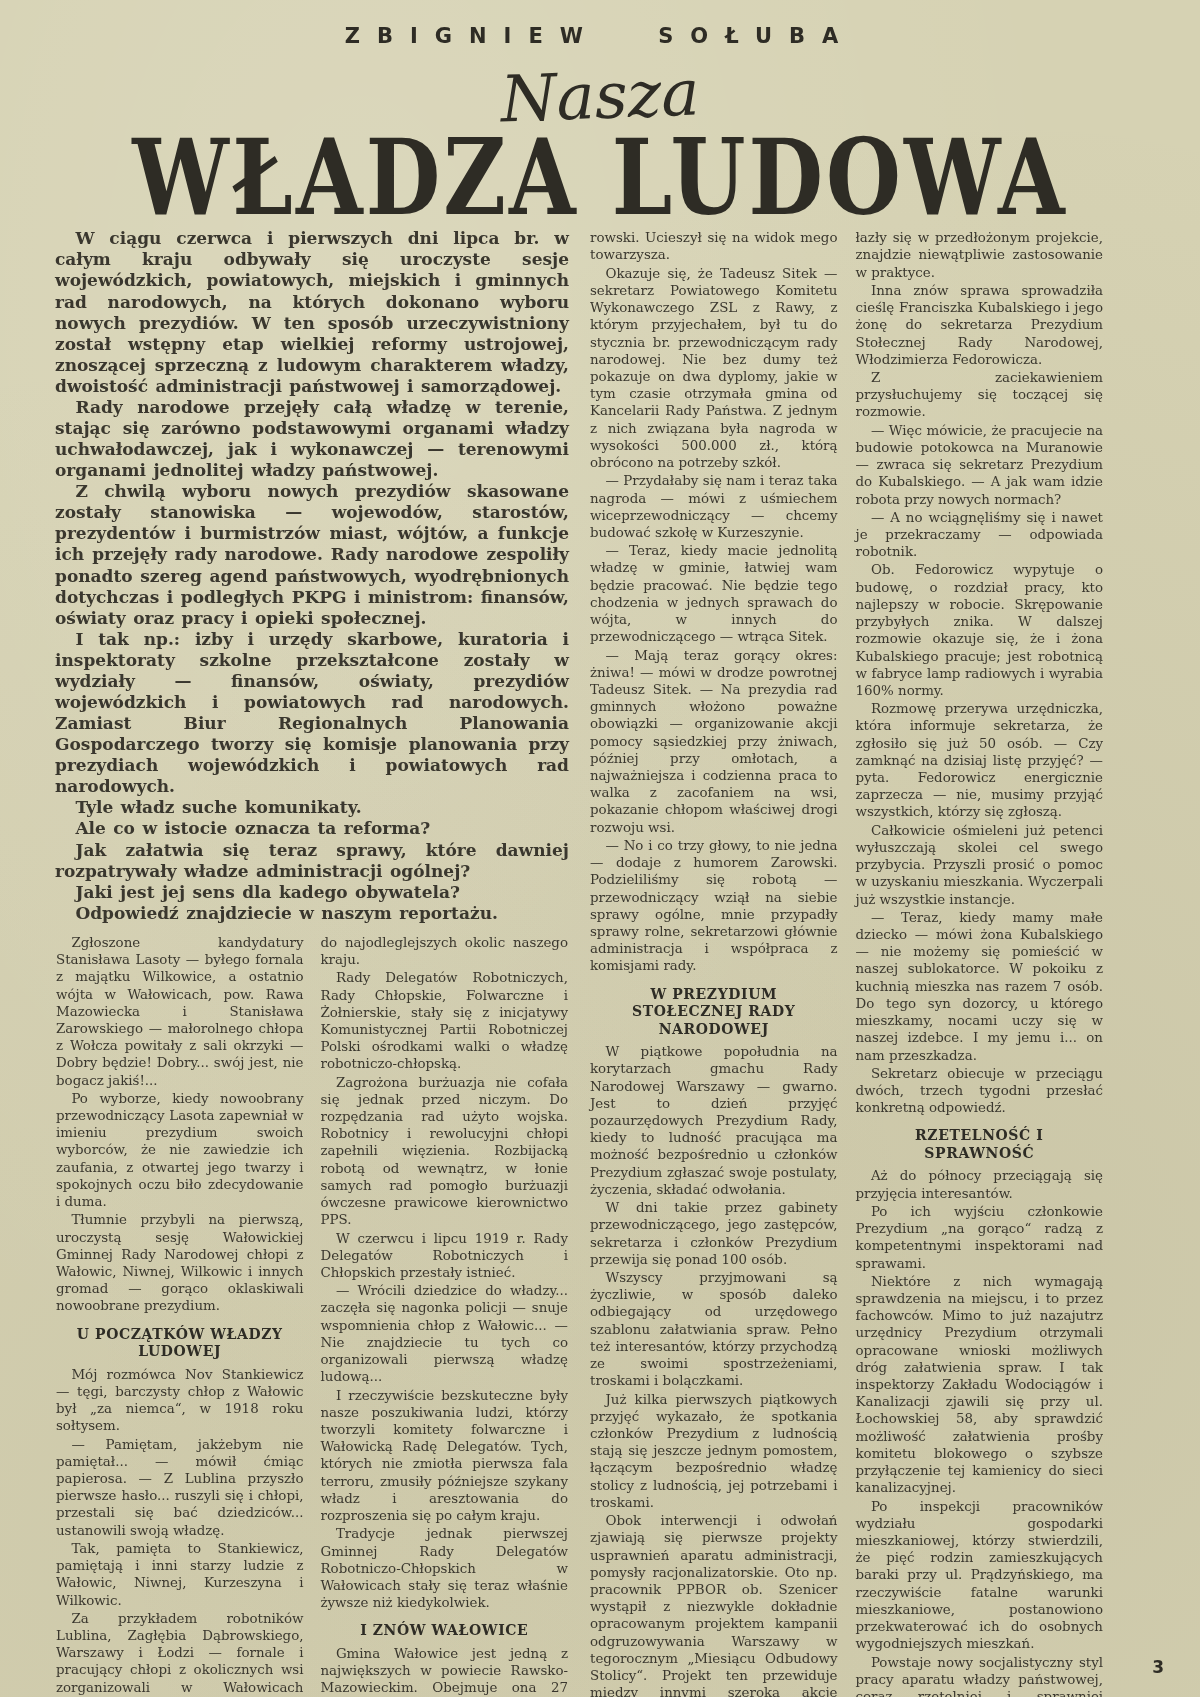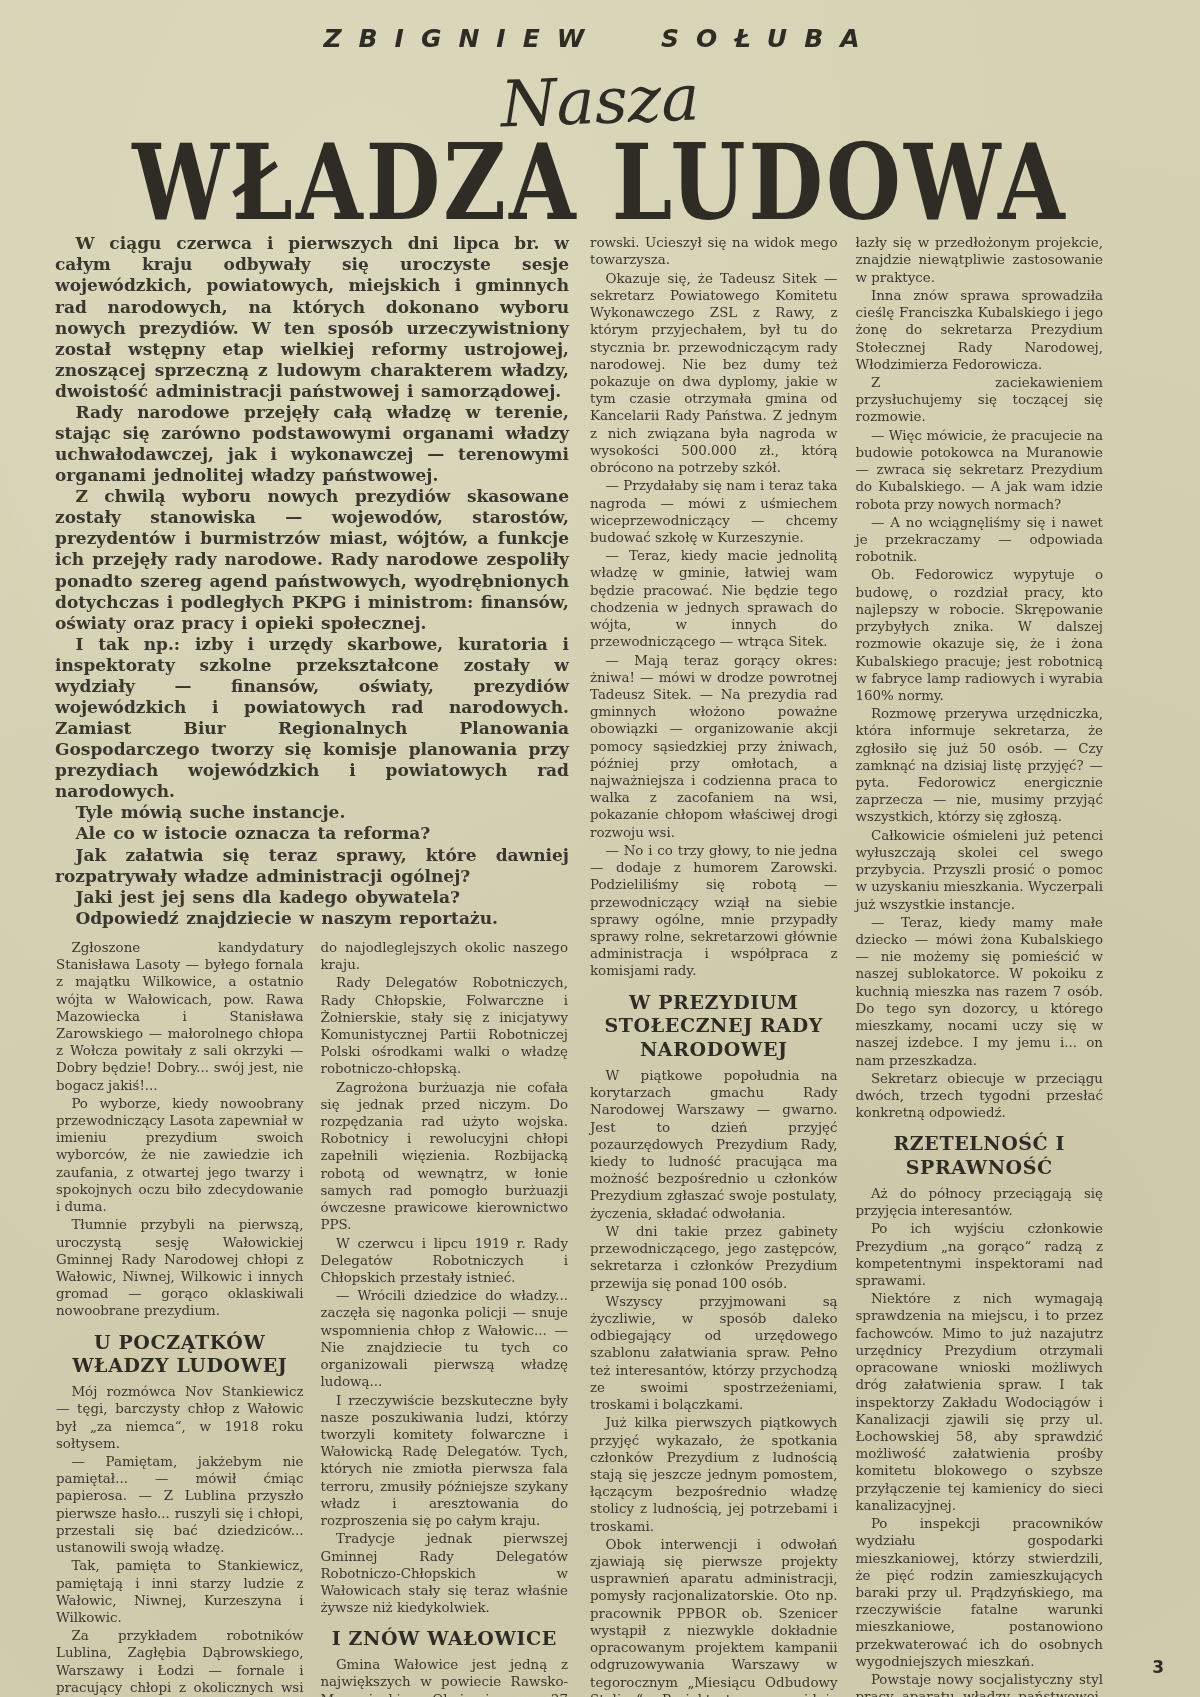--- a/index.html
+++ b/index.html
@@ -17,23 +17,22 @@
       radial-gradient(ellipse at 10% 90%, rgba(120,110,80,.08), transparent 55%),
       var(--paper);
     color:var(--ink);
     font-family:"DejaVu Serif","Liberation Serif",serif;
     -webkit-font-smoothing:antialiased;
   }
   .page{position:absolute;inset:0;}
   .header{text-align:center;padding-top:24px;}
   .author{
     font-family:"DejaVu Sans","Liberation Sans",sans-serif;
-    font-weight:bold;font-size:25px;letter-spacing:17px;word-spacing:34px;
+    font-weight:bold;font-size:21px;letter-spacing:17px;word-spacing:34px;
     color:var(--headline);
-    font-style:italic;
   }
   .script-title{
     font-style:italic;font-size:64px;line-height:1;
     margin-top:16px;transform:rotate(-2deg);
     color:var(--headline);
   }
   .main-title{
     font-weight:bold;font-size:86px;line-height:.98;
     letter-spacing:3px;color:var(--headline);
     transform:scaleY(1.22);transform-origin:50% 20%;
@@ -49,21 +48,21 @@
   .intro .ipara{
     margin:0;text-indent:1.2em;font-weight:bold;
     font-size:17px;line-height:1.24;word-spacing:1.5px;
   }
   .left-cols{display:flex;gap:15px;margin-top:9px;}
   .col{flex:1;min-width:0;font-size:13.4px;line-height:1.285;}
   .para{margin:1px;text-indent:1.15em;}
   .para.noindent{text-indent:0;}
   .colhead{
     text-align:center;font-weight:bold;
-    font-size:19px;line-height:1.25;letter-spacing:.6px;
+    font-size:14px;line-height:1.25;letter-spacing:.6px;
     margin:11px 6px 5px;color:var(--headline);
   }
   .page-number{
     position:absolute;right:36px;bottom:20px;
     font-family:"DejaVu Sans","Liberation Sans",sans-serif;
     font-weight:bold;font-size:17px;color:var(--headline);
   }
 </style>
 </head>
 <body>
@@ -76,21 +75,21 @@
     <div class="main-title">WŁADZA LUDOWA</div>
   </div>
 
   <div class="content">
     <div class="left-half">
       <div class="intro">
           <p class="ipara">W ciągu czerwca i pierwszych dni lipca br. w całym kraju odbywały się uroczyste sesje wojewódzkich, powiatowych, miejskich i gminnych rad narodowych, na których dokonano wyboru nowych prezydiów. W ten sposób urzeczywistniony został wstępny etap wielkiej reformy ustrojowej, znoszącej sprzeczną z ludowym charakterem władzy, dwoistość administracji państwowej i samorządowej.</p>
           <p class="ipara">Rady narodowe przejęły całą władzę w terenie, stając się zarówno podstawowymi organami władzy uchwałodawczej, jak i wykonawczej — terenowymi organami jednolitej władzy państwowej.</p>
           <p class="ipara">Z chwilą wyboru nowych prezydiów skasowane zostały stanowiska — wojewodów, starostów, prezydentów i burmistrzów miast, wójtów, a funkcje ich przejęły rady narodowe. Rady narodowe zespoliły ponadto szereg agend państwowych, wyodrębnionych dotychczas i podległych PKPG i ministrom: finansów, oświaty oraz pracy i opieki społecznej.</p>
           <p class="ipara">I tak np.: izby i urzędy skarbowe, kuratoria i inspektoraty szkolne przekształcone zostały w wydziały — finansów, oświaty, prezydiów wojewódzkich i powiatowych rad narodowych. Zamiast Biur Regionalnych Planowania Gospodarczego tworzy się komisje planowania przy prezydiach wojewódzkich i powiatowych rad narodowych.</p>
-          <p class="ipara">Tyle mówią suche instancje.</p>
+          <p class="ipara">Tyle władz suche komunikaty.</p>
           <p class="ipara">Ale co w istocie oznacza ta reforma?</p>
           <p class="ipara">Jak załatwia się teraz sprawy, które dawniej rozpatrywały władze administracji ogólnej?</p>
           <p class="ipara">Jaki jest jej sens dla kadego obywatela?</p>
           <p class="ipara">Odpowiedź znajdziecie w naszym reportażu.</p>
         </div>
       <div class="left-cols">
         <div class="col">
             <p class="para">Zgłoszone kandydatury Stanisława Lasoty — byłego fornala z majątku Wilkowice, a ostatnio wójta w Wałowicach, pow. Rawa Mazowiecka i Stanisława Zarowskiego — małorolnego chłopa z Wołcza powitały z sali okrzyki — Dobry będzie! Dobry... swój jest, nie bogacz jakiś!...</p>
             <p class="para">Po wyborze, kiedy nowoobrany przewodniczący Lasota zapewniał w imieniu prezydium swoich wyborców, że nie zawiedzie ich zaufania, z otwartej jego twarzy i spokojnych oczu biło zdecydowanie i duma.</p>
             <p class="para">Tłumnie przybyli na pierwszą, uroczystą sesję Wałowickiej Gminnej Rady Narodowej chłopi z Wałowic, Niwnej, Wilkowic i innych gromad — gorąco oklaskiwali nowoobrane prezydium.</p>

